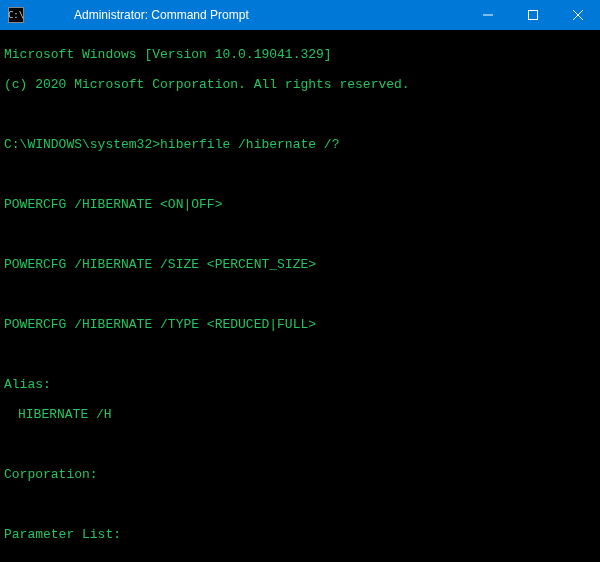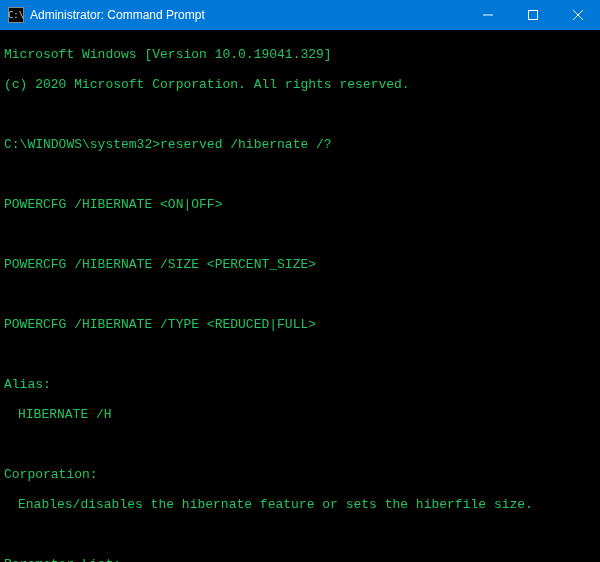--- a/index.html
+++ b/index.html
@@ -40,20 +40,21 @@
       border: 1px solid #888;
       display: flex;
       align-items: center;
       justify-content: center;
       font-size: 9px;
       color: #ccc;
       font-family: Consolas, monospace;
     }
     .titlebar-title {
       flex: 1;
+      margin-left: 44px;
     }
     .titlebar-controls {
       display: flex;
       height: 100%;
     }
     .titlebar-btn {
       width: 45px;
       height: 100%;
       display: flex;
       align-items: center;
@@ -105,33 +106,32 @@
             <path d="M0 0 L10 10 M10 0 L0 10" stroke="#fff" stroke-width="1"></path>
           </svg>
       </div>
     </div>
   </div>
 
   <div class="terminal">
 <div class="terminal-line">Microsoft Windows [Version 10.0.19041.329]</div>
 <div class="terminal-line">(c) 2020 Microsoft Corporation. All rights reserved.</div>
 <div class="terminal-line"> </div>
-<div class="terminal-line"><span>C:\WINDOWS\system32&gt;</span><span>reserved /hibernate /?</span></div>
+<div class="terminal-line"><span>C:\WINDOWS\system32&gt;</span><span>hiberfile /hibernate /?</span></div>
 <div class="terminal-line"> </div>
 <div class="terminal-line">POWERCFG /HIBERNATE &lt;ON|OFF&gt;</div>
 <div class="terminal-line"> </div>
 <div class="terminal-line">POWERCFG /HIBERNATE /SIZE &lt;PERCENT_SIZE&gt;</div>
 <div class="terminal-line"> </div>
 <div class="terminal-line">POWERCFG /HIBERNATE /TYPE &lt;REDUCED|FULL&gt;</div>
 <div class="terminal-line"> </div>
 <div class="terminal-line">Alias:</div>
 <div class="terminal-line indent">HIBERNATE /H</div>
 <div class="terminal-line"> </div>
 <div class="terminal-line">Corporation:</div>
-<div class="terminal-line indent">Enables/disables the hibernate feature or sets the hiberfile size.</div>
 <div class="terminal-line"> </div>
 <div class="terminal-line">Parameter List:</div>
 
 
 
 
 
 
 
 

